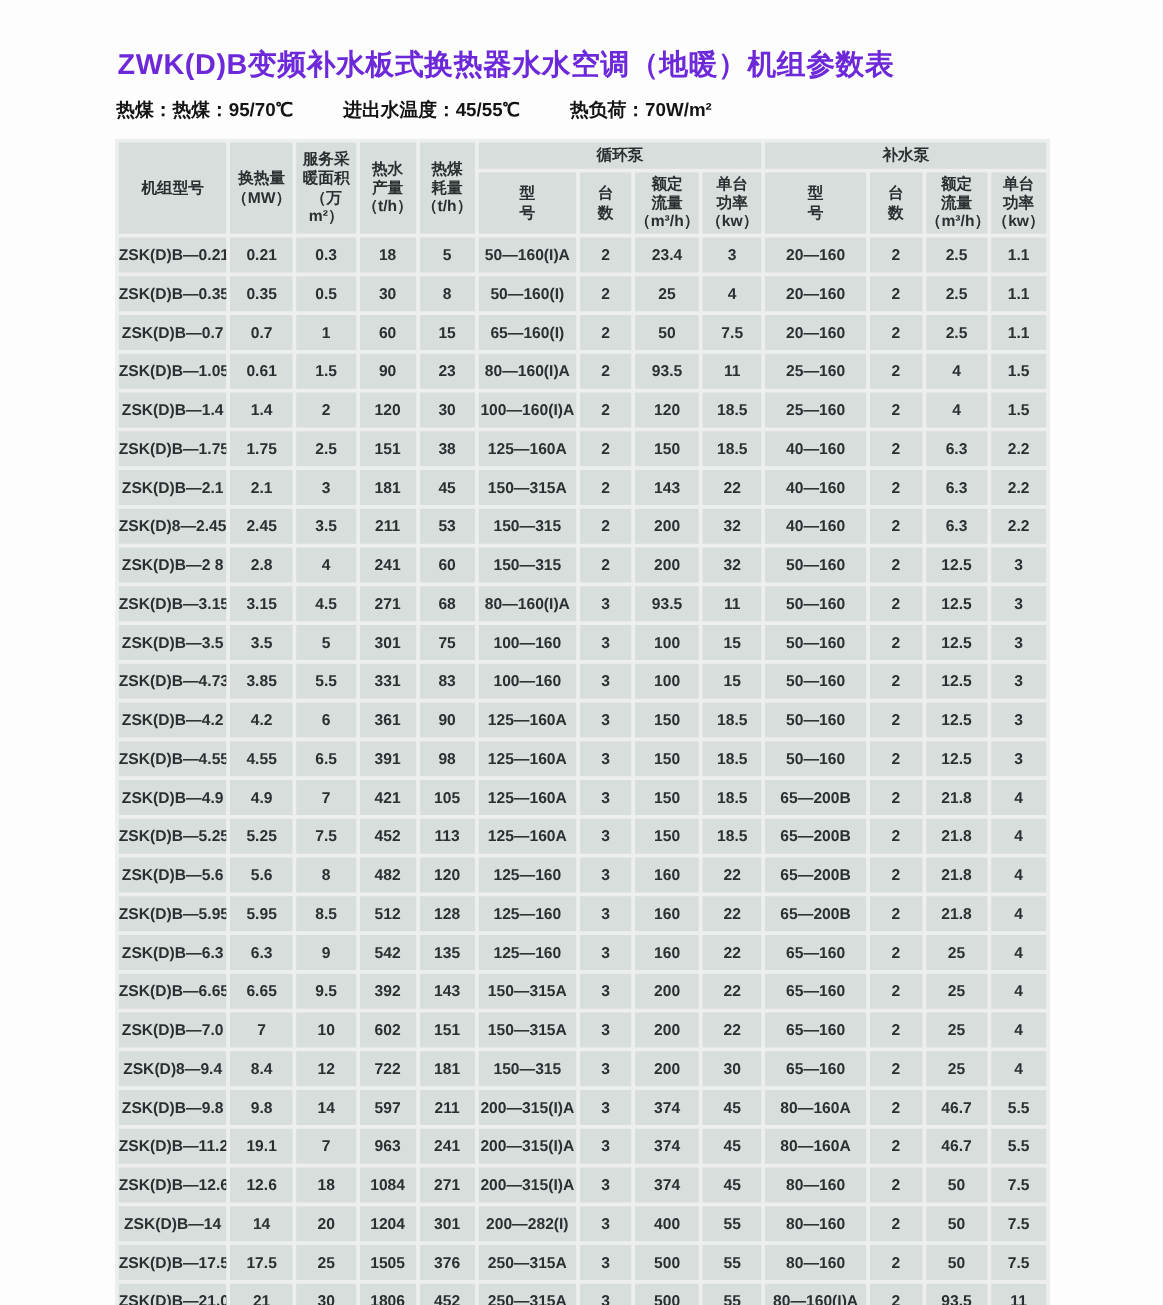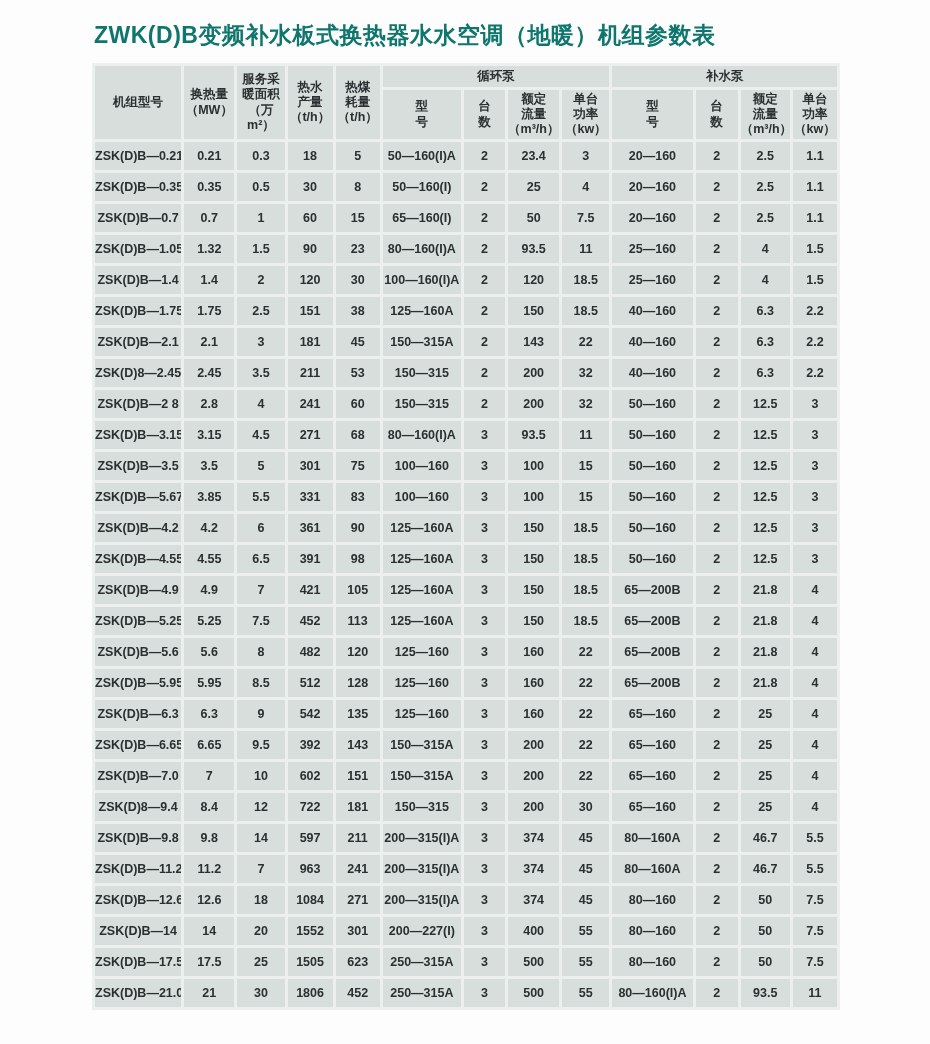--- a/index.html
+++ b/index.html
@@ -6,25 +6,25 @@
   body {
     width: 930px;
     height: 1044px;
     background: #fdfdfd;
     font-family: "Liberation Sans", sans-serif;
     color: #2b2f31;
     overflow: hidden;
   }
   .page { padding: 20px 0 0 92px; width: 748px; }
   .title {
-    color: #0f766e;
+    color: #6d28d9;
     font-size: 23px;
     font-weight: bold;
     letter-spacing: 0.5px;
-    margin: 0 0 12px 2px;
+    margin: 16px 0 12px 2px;
     white-space: nowrap;
   }
   .subtitle {
     font-size: 15px;
     font-weight: bold;
     color: #141414;
     margin: 0 0 13px 1px;
     white-space: nowrap;
   }
   .subtitle .seg { margin-right: 36px; }
@@ -49,20 +49,25 @@
   thead tr.sub th { height: 47px; }
   tbody td { height: 26px; white-space: nowrap; overflow: hidden; line-height: 26px; }
 </style>
 </head>
 <body>
 
 <div class="page">
 
   <h1 class="title">ZWK(D)B变频补水板式换热器水水空调（地暖）机组参数表</h1>
 
+  <div class="subtitle">
+    <span class="seg">热煤：热煤：95/70℃</span>
+    <span class="seg">进出水温度：45/55℃</span>
+    <span class="seg">热负荷：70W/m²</span>
+  </div>
 
   <table class="spec">
     <colgroup>
       <col style="width:86px">
         <col style="width:50px">
         <col style="width:47px">
       <col style="width:45px">
         <col style="width:44px">
         <col style="width:78px">
       <col style="width:41px">
@@ -154,21 +159,21 @@
           <td>2</td>
           <td>50</td>
           <td>7.5</td>
           <td>20—160</td>
           <td>2</td>
           <td>2.5</td>
           <td>1.1</td>
         </tr>
         <tr>
           <td>ZSK(D)B—1.05</td>
-          <td>1.32</td>
+          <td>0.61</td>
           <td>1.5</td>
           <td>90</td>
           <td>23</td>
           <td>80—160(I)A</td>
           <td>2</td>
           <td>93.5</td>
           <td>11</td>
           <td>25—160</td>
           <td>2</td>
           <td>4</td>
@@ -273,21 +278,21 @@
           <td>100—160</td>
           <td>3</td>
           <td>100</td>
           <td>15</td>
           <td>50—160</td>
           <td>2</td>
           <td>12.5</td>
           <td>3</td>
         </tr>
         <tr>
-          <td>ZSK(D)B—5.67</td>
+          <td>ZSK(D)B—4.73</td>
           <td>3.85</td>
           <td>5.5</td>
           <td>331</td>
           <td>83</td>
           <td>100—160</td>
           <td>3</td>
           <td>100</td>
           <td>15</td>
           <td>50—160</td>
           <td>2</td>
@@ -454,21 +459,21 @@
           <td>3</td>
           <td>374</td>
           <td>45</td>
           <td>80—160A</td>
           <td>2</td>
           <td>46.7</td>
           <td>5.5</td>
         </tr>
         <tr>
           <td>ZSK(D)B—11.2</td>
-          <td>11.2</td>
+          <td>19.1</td>
           <td>7</td>
           <td>963</td>
           <td>241</td>
           <td>200—315(I)A</td>
           <td>3</td>
           <td>374</td>
           <td>45</td>
           <td>80—160A</td>
           <td>2</td>
           <td>46.7</td>
@@ -486,37 +491,37 @@
           <td>45</td>
           <td>80—160</td>
           <td>2</td>
           <td>50</td>
           <td>7.5</td>
         </tr>
         <tr>
           <td>ZSK(D)B—14</td>
           <td>14</td>
           <td>20</td>
-          <td>1552</td>
+          <td>1204</td>
           <td>301</td>
-          <td>200—227(I)</td>
+          <td>200—282(I)</td>
           <td>3</td>
           <td>400</td>
           <td>55</td>
           <td>80—160</td>
           <td>2</td>
           <td>50</td>
           <td>7.5</td>
         </tr>
         <tr>
           <td>ZSK(D)B—17.5</td>
           <td>17.5</td>
           <td>25</td>
           <td>1505</td>
-          <td>623</td>
+          <td>376</td>
           <td>250—315A</td>
           <td>3</td>
           <td>500</td>
           <td>55</td>
           <td>80—160</td>
           <td>2</td>
           <td>50</td>
           <td>7.5</td>
         </tr>
         <tr>

